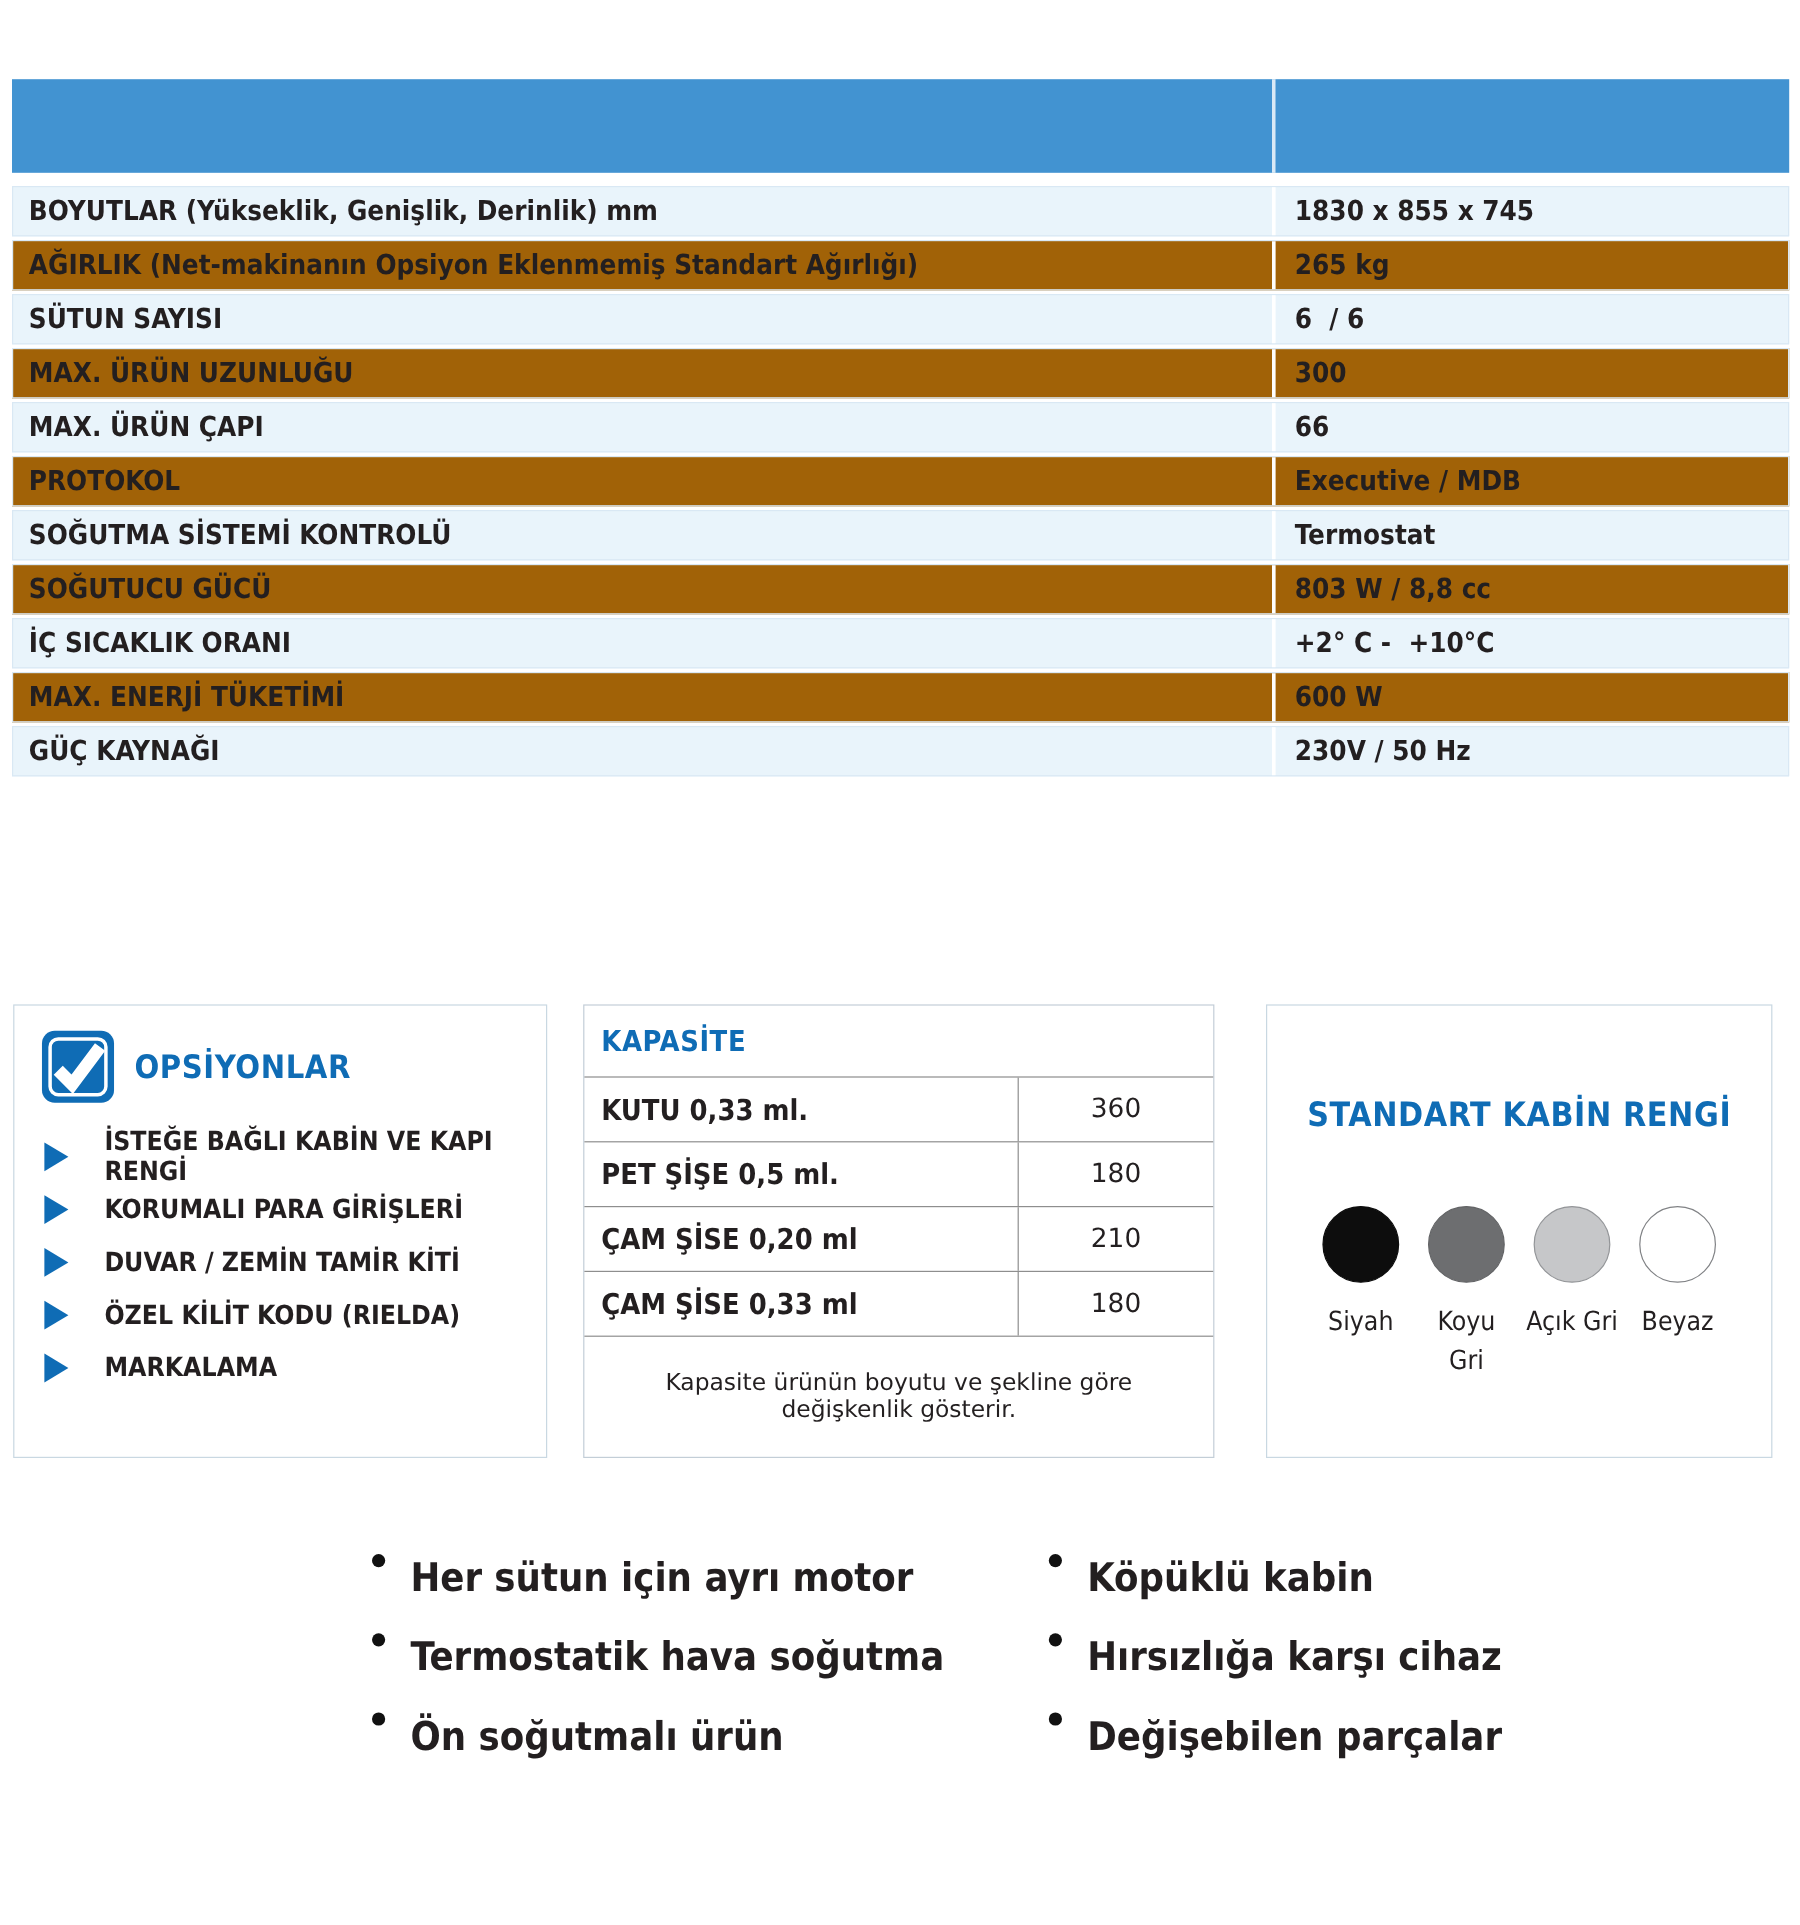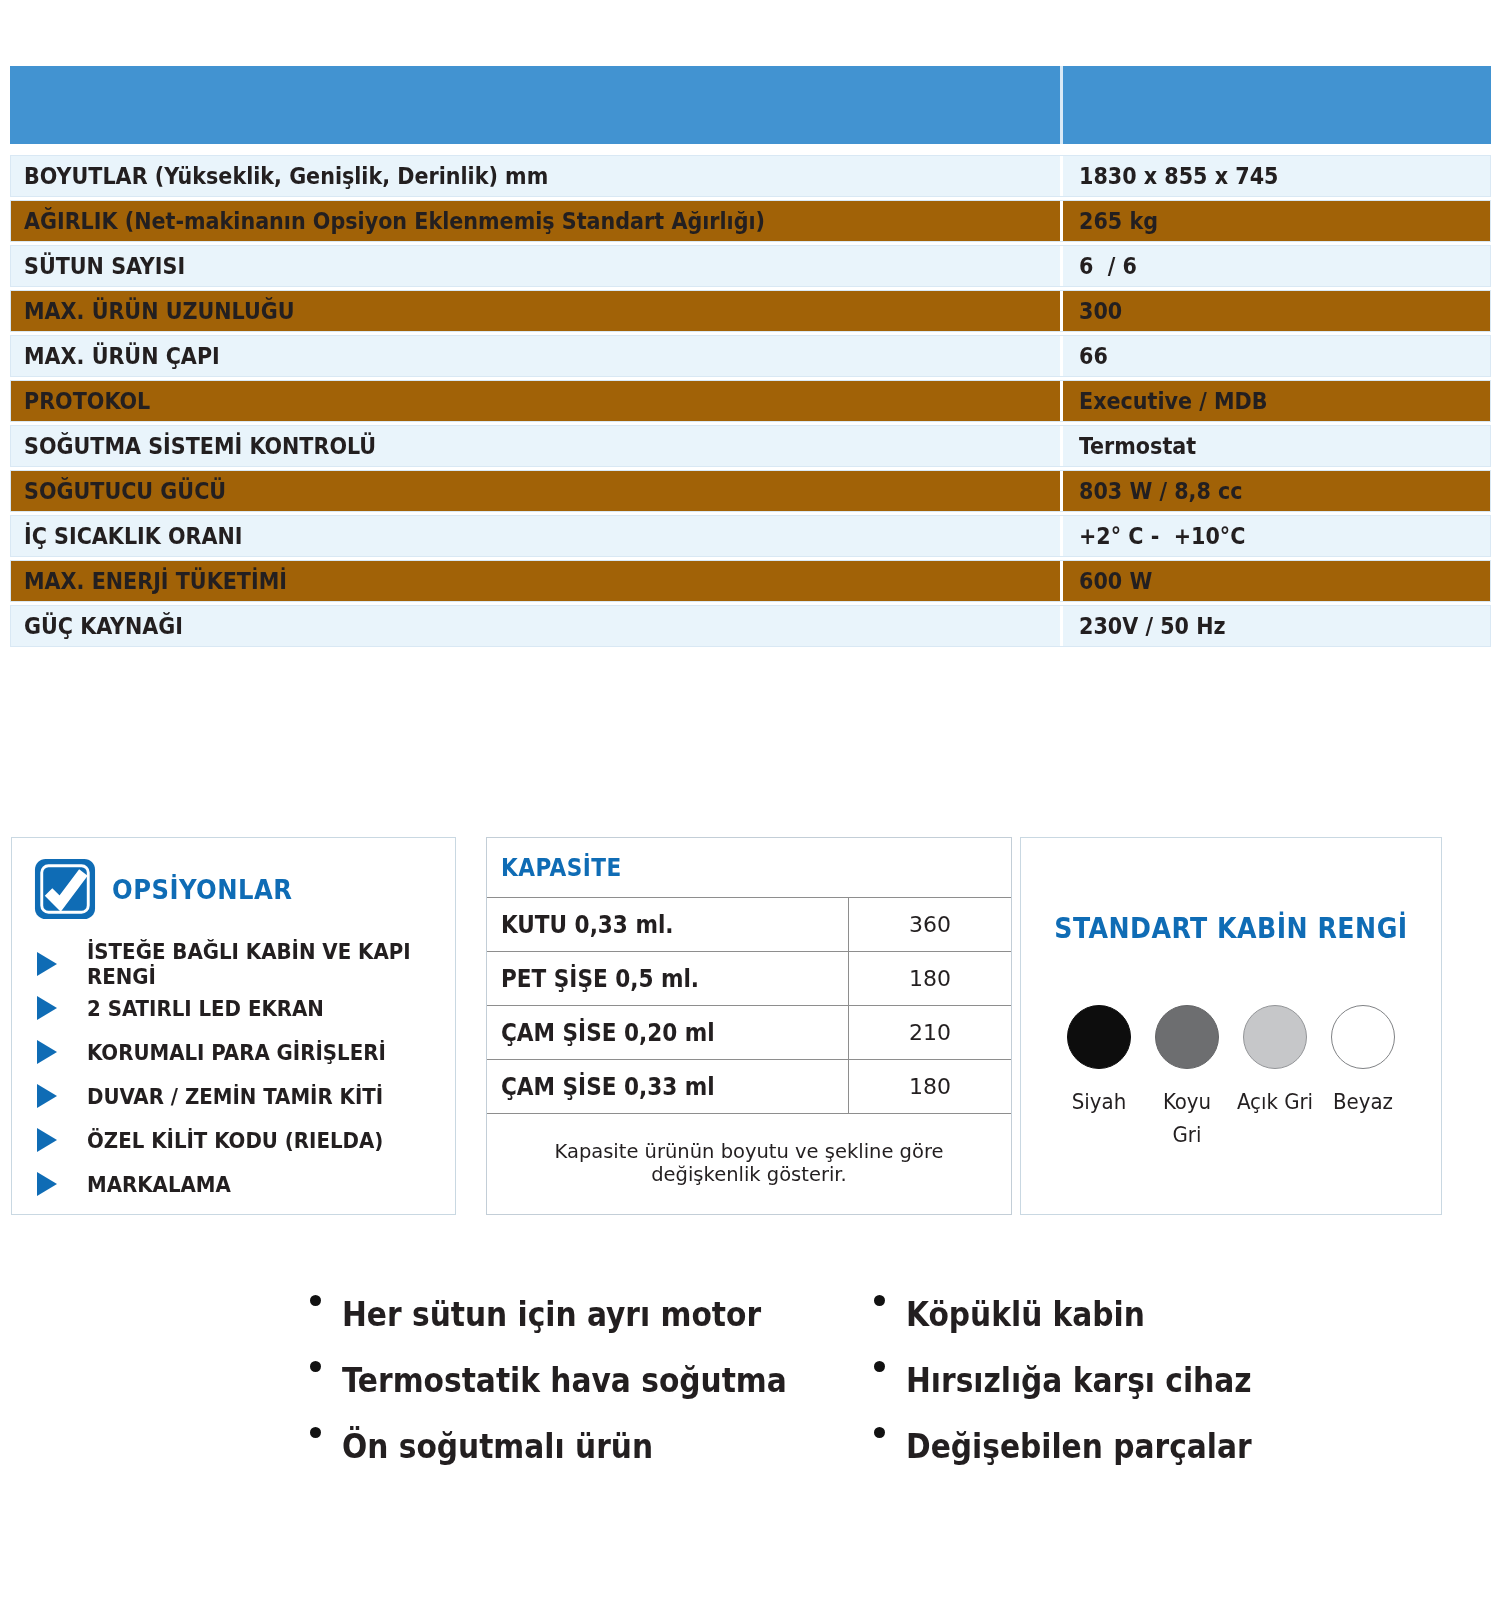--- a/index.html
+++ b/index.html
@@ -29,21 +29,21 @@
   .spec-row-label {
     width:1052px; padding-left:13px; display:flex; align-items:center;
     border-right:3px solid #ffffff;
   }
   .spec-row-value { flex:1; display:flex; align-items:center; padding-left:16px; white-space:pre; }
 
   
   .panel { position:absolute; top:837px; height:378px; background:#fff; border:1px solid var(--panel-border,#c9d8e2); }
   .panel-options { left:11px;  width:445px; }
   .panel-capacity{ left:486px; width:526px; border-color:#c3ced7; }
-  .panel-colors  { left:1020px;width:422px; }
+  .panel-colors  { left:1055px;width:422px; }
 
   
   .opt-head { display:flex; align-items:center; gap:16px; margin:20px 0 0 22px; }
   .opt-check { width:62px; height:62px; flex:0 0 62px; }
   .opt-title { font-size:27px; font-weight:bold; color:var(--accent,#0f6cb5); letter-spacing:.5px; }
   .opt-list { margin-top:22px; }
   .opt-item { display:flex; align-items:center; gap:30px; height:44px; padding-left:25px; font-size:22px; font-weight:bold; }
   .tri {
     width:0; height:0; flex:0 0 auto;
     border-left:20px solid var(--accent,#0f6cb5);
@@ -149,24 +149,20 @@
       </svg>
       <div class="opt-title">OPSİYONLAR</div>
     </div>
     <div id="opt-list" class="opt-list">
         <div class="opt-item">
     <span class="tri"></span>
     <span>İSTEĞE BAĞLI KABİN VE KAPI RENGİ</span>
   </div>
         <div class="opt-item">
     <span class="tri"></span>
-    <span>2 SATIRLI LED EKRAN</span>
-  </div>
-        <div class="opt-item">
-    <span class="tri"></span>
     <span>KORUMALI PARA GİRİŞLERİ</span>
   </div>
         <div class="opt-item">
     <span class="tri"></span>
     <span>DUVAR / ZEMİN TAMİR KİTİ</span>
   </div>
         <div class="opt-item">
     <span class="tri"></span>
     <span>ÖZEL KİLİT KODU (RIELDA)</span>
   </div>

